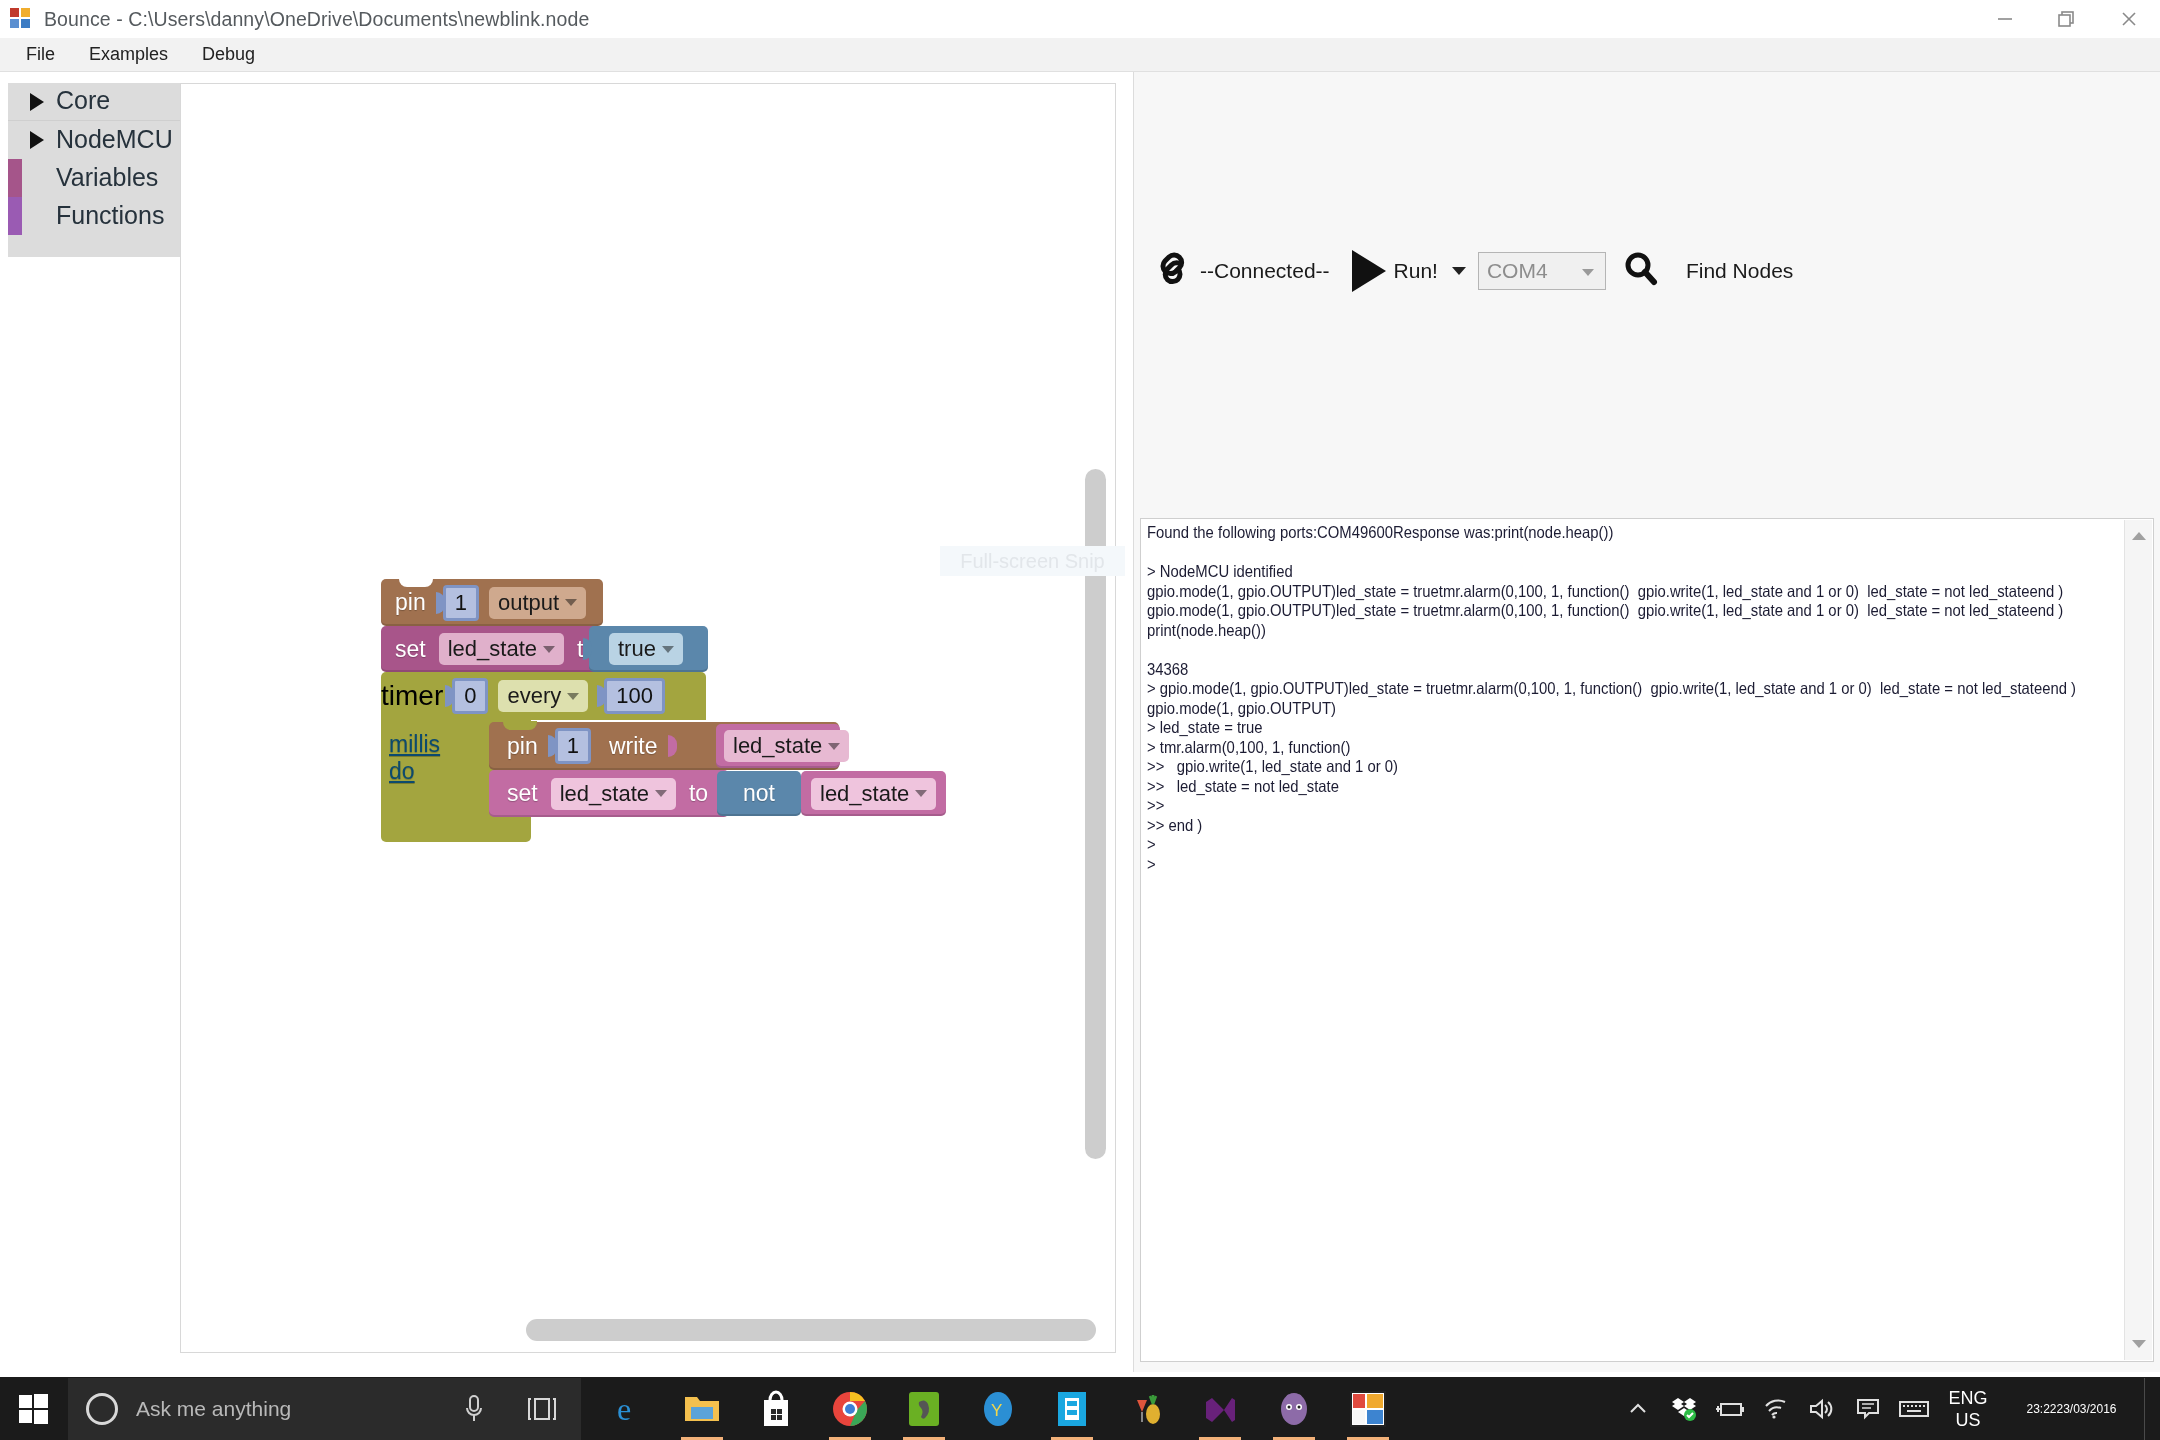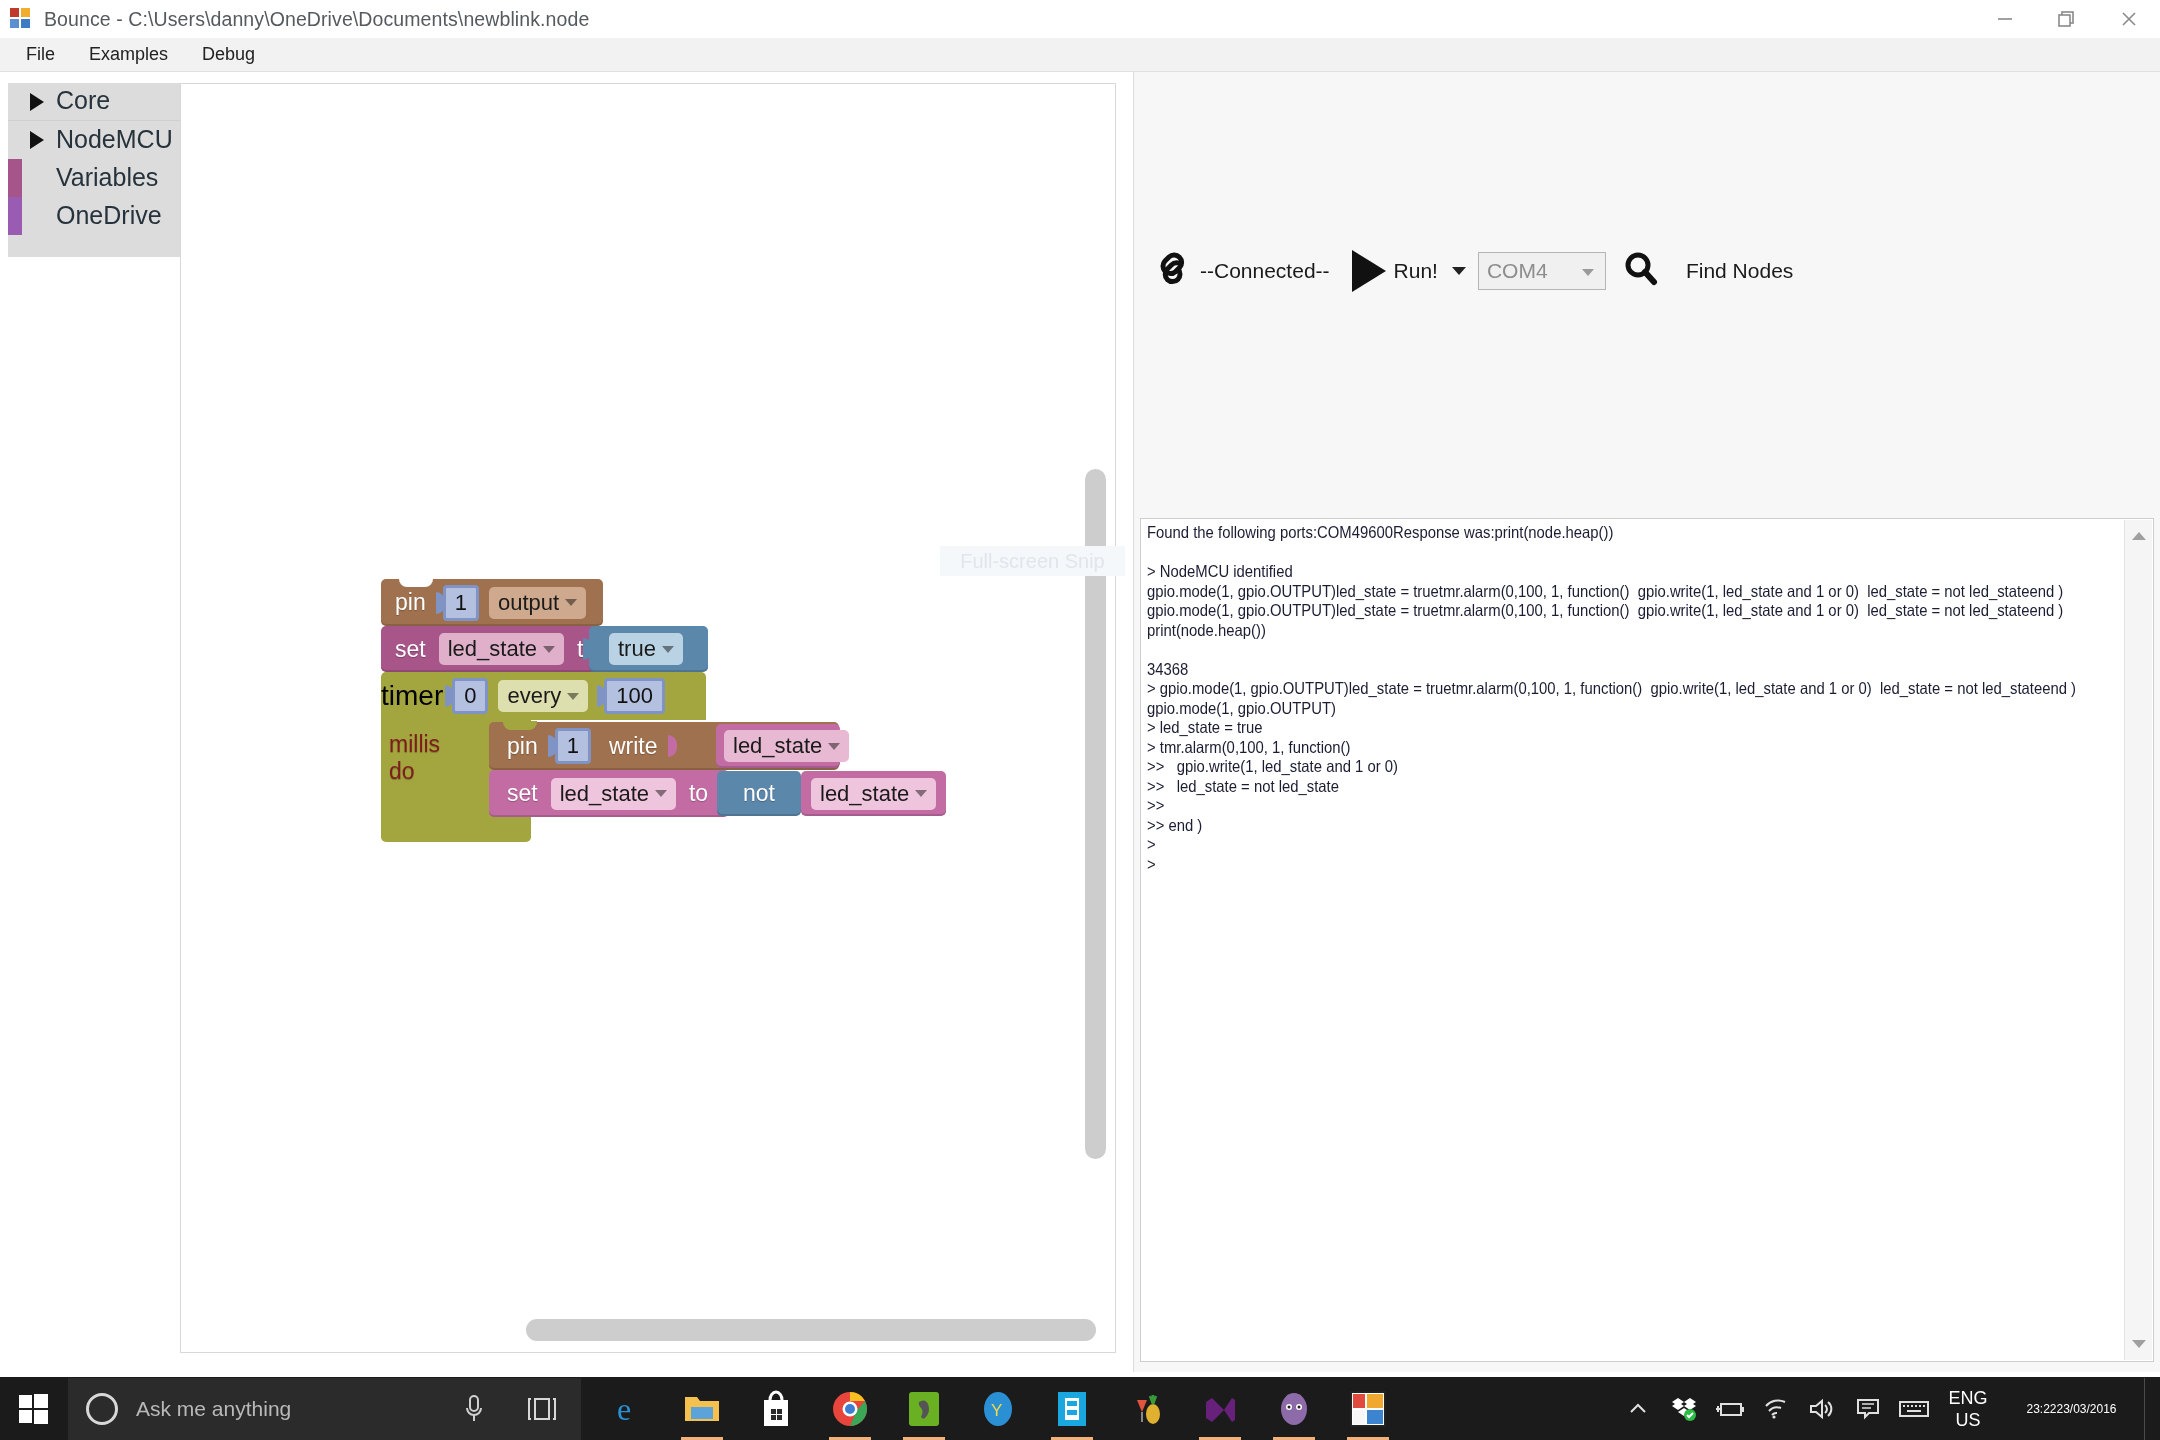--- a/index.html
+++ b/index.html
@@ -272,21 +272,21 @@
       <div class="tb-row">
         <span class="tb-tri"></span>
         <span class="tb-label">NodeMCU</span>
       </div>
       <div class="tb-row">
         <span class="tb-swatch" style="background:#a5558a"></span>
         <span class="tb-label">Variables</span>
       </div>
       <div class="tb-row">
         <span class="tb-swatch" style="background:#9a5bb3"></span>
-        <span class="tb-label">OneDrive</span>
+        <span class="tb-label">Functions</span>
       </div>
     </div>
 
     <div class="workspace">
 
       <div class="blocks">
 
         <div class="blk" style="left:0; top:0; width:222px; height:47px; background:#a0714f;">
           <div class="notch-top"></div>
           <span class="txt" style="margin-left:6px;">pin</span>
@@ -324,21 +324,21 @@
               <span>every</span>
               <span class="caret"></span>
             </span>
             <span class="plug" style="background:#7f94c4; margin-left:4px;"></span>
             <span class="numfield" style="background:#b4c0e0; border:3px solid #7f94c4; margin-left:-2px; padding:2px 9px;">100</span>
           </div>
         </div>
 
         <div style="position:absolute; left:0; top:141px; width:150px; height:100px; background:#a3a53f;"></div>
         <div style="position:absolute; left:0; top:241px; width:150px; height:22px; background:#a3a53f; border-radius:0 0 5px 5px;"></div>
-        <span class="txt" style="position:absolute; left:8px; top:152px; font-size:23px; color:#7f1d1d; text-shadow:0 1px 1px rgba(0,0,0,.25);">millis do</span>
+        <span class="txt" style="position:absolute; left:8px; top:152px; font-size:23px; color:#0c4a6e; text-shadow:0 1px 1px rgba(0,0,0,.25);text-decoration:underline;">millis do</span>
 
         <div class="blk" style="left:108px; top:143px; width:350px; height:48px; background:#a0714f;">
           <div class="notch-top" style="left:14px;background:#a3a53f;"></div>
           <span class="txt" style="margin-left:10px;">pin</span>
           <span class="plug" style="background:#7f94c4;"></span>
           <span class="numfield" style="background:#b4c0e0; border:3px solid #7f94c4; margin-left:-2px; padding:2px 9px;">1</span>
           <span class="txt" style="margin-left:10px;">write</span>
           <span class="plug" style="background:#c26ca3;"></span>
         </div>
         <div class="blk" style="left:335px; top:145px; width:124px; height:44px; background:#c26ca3;">

